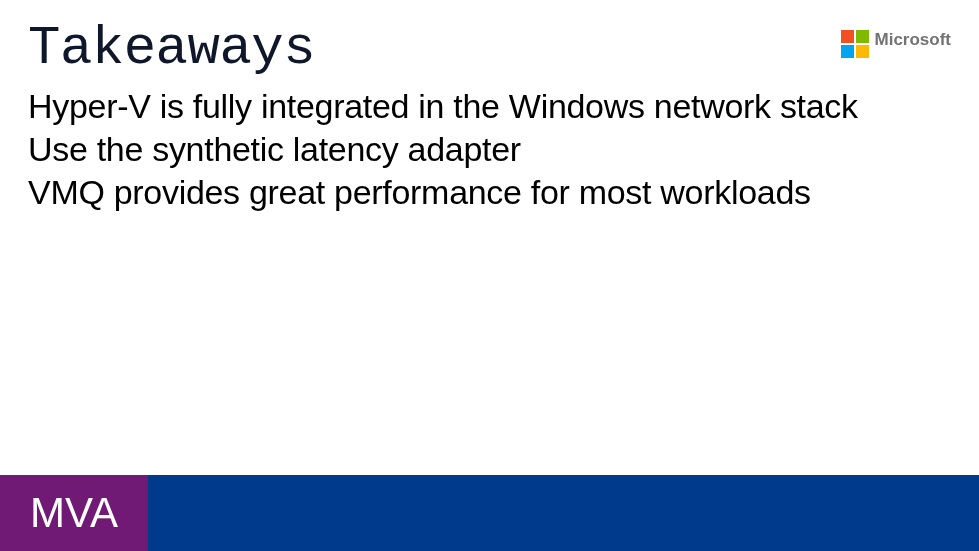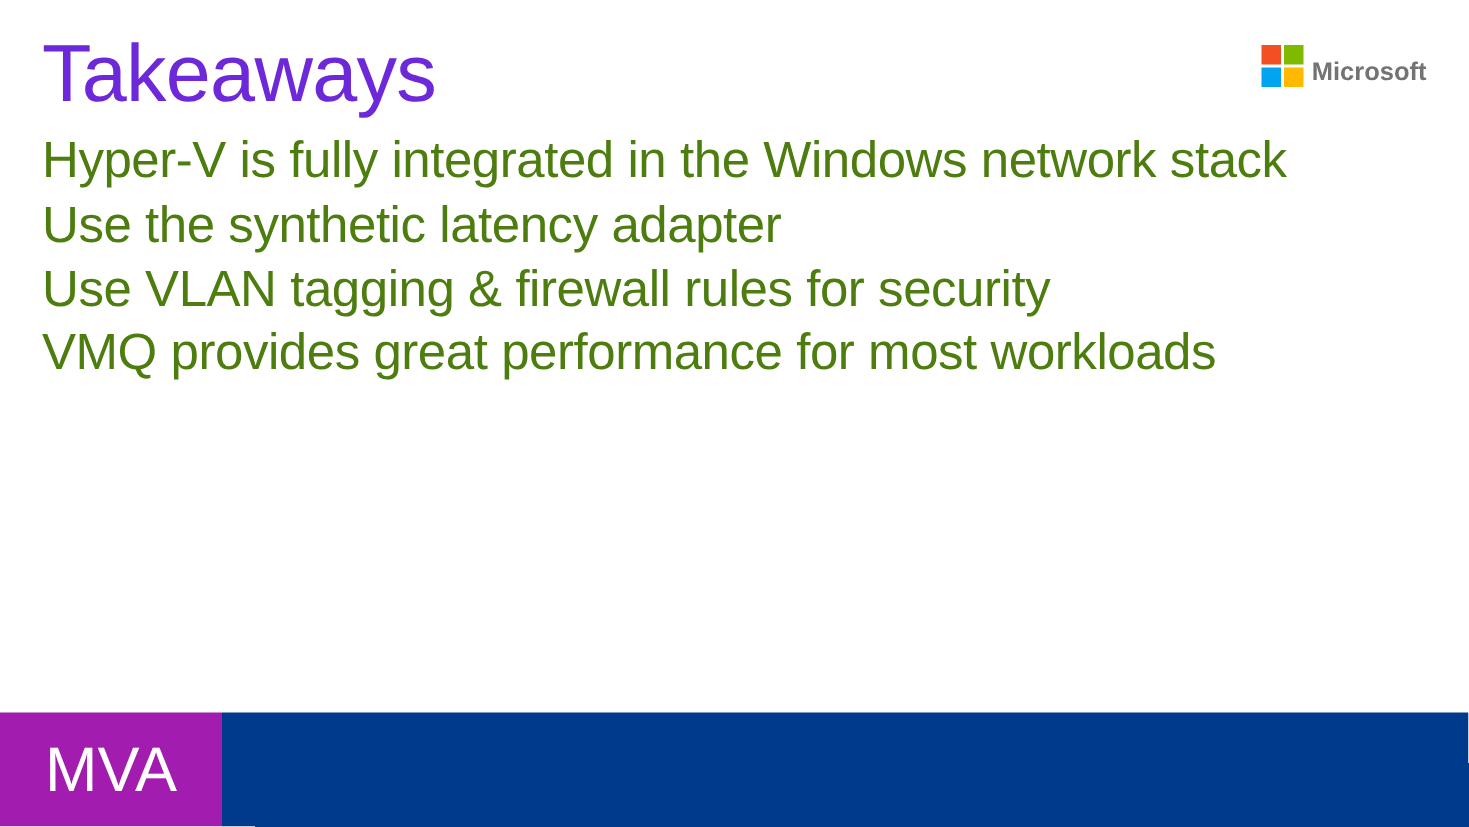--- a/index.html
+++ b/index.html
@@ -17,26 +17,27 @@
     }
     .header {
       display: flex;
       justify-content: space-between;
       align-items: flex-start;
       padding: 18px 28px 0 28px;
     }
     .title {
       font-size: 54px;
       font-weight: 300;
-      color: #6d28d9;
+      color: #0f172a;
       letter-spacing: -0.5px;
+      font-family: Liberation Mono, monospace;
     }
     .ms-logo {
       display: flex;
-      align-items: flex-end;
+      align-items: flex-start;
       gap: 6px;
       margin-top: 12px;
     }
     .ms-squares {
       display: grid;
       grid-template-columns: 13px 13px;
       grid-template-rows: 13px 13px;
       gap: 2px;
     }
     .sq-r { background: #f25022; }
@@ -47,36 +48,36 @@
       font-size: 17px;
       font-weight: 600;
       color: #737373;
     }
     .content {
       padding: 6px 28px 0 28px;
     }
     .bullet {
       font-size: 34px;
       font-weight: 300;
-      color: #4d7c0f;
+      color: #000000;
       line-height: 1.26;
       letter-spacing: -0.3px;
     }
     .footer {
       position: absolute;
       bottom: 0;
       left: 0;
       width: 100%;
       height: 76px;
       display: flex;
     }
     .footer-mva {
       width: 148px;
       height: 100%;
-      background: #a21caf;
+      background: #701a75;
       display: flex;
       align-items: center;
       justify-content: center;
     }
     .mva-text {
       font-size: 42px;
       font-weight: 300;
       color: #ffffff;
       letter-spacing: 0px;
     }
@@ -98,21 +99,20 @@
       <div class="sq-b"></div>
       <div class="sq-y"></div>
     </div>
     <div class="ms-text">Microsoft</div>
   </div>
 </div>
 
 <div class="content">
   <div class="bullet">Hyper-V is fully integrated in the Windows network stack</div>
   <div class="bullet">Use the synthetic latency adapter</div>
-  <div class="bullet">Use VLAN tagging &amp; firewall rules for security</div>
   <div class="bullet">VMQ provides great performance for most workloads</div>
 </div>
 
 <div class="footer">
   <div class="footer-mva">
     <div class="mva-text">MVA</div>
   </div>
   <div class="footer-rest"></div>
 </div>
 

